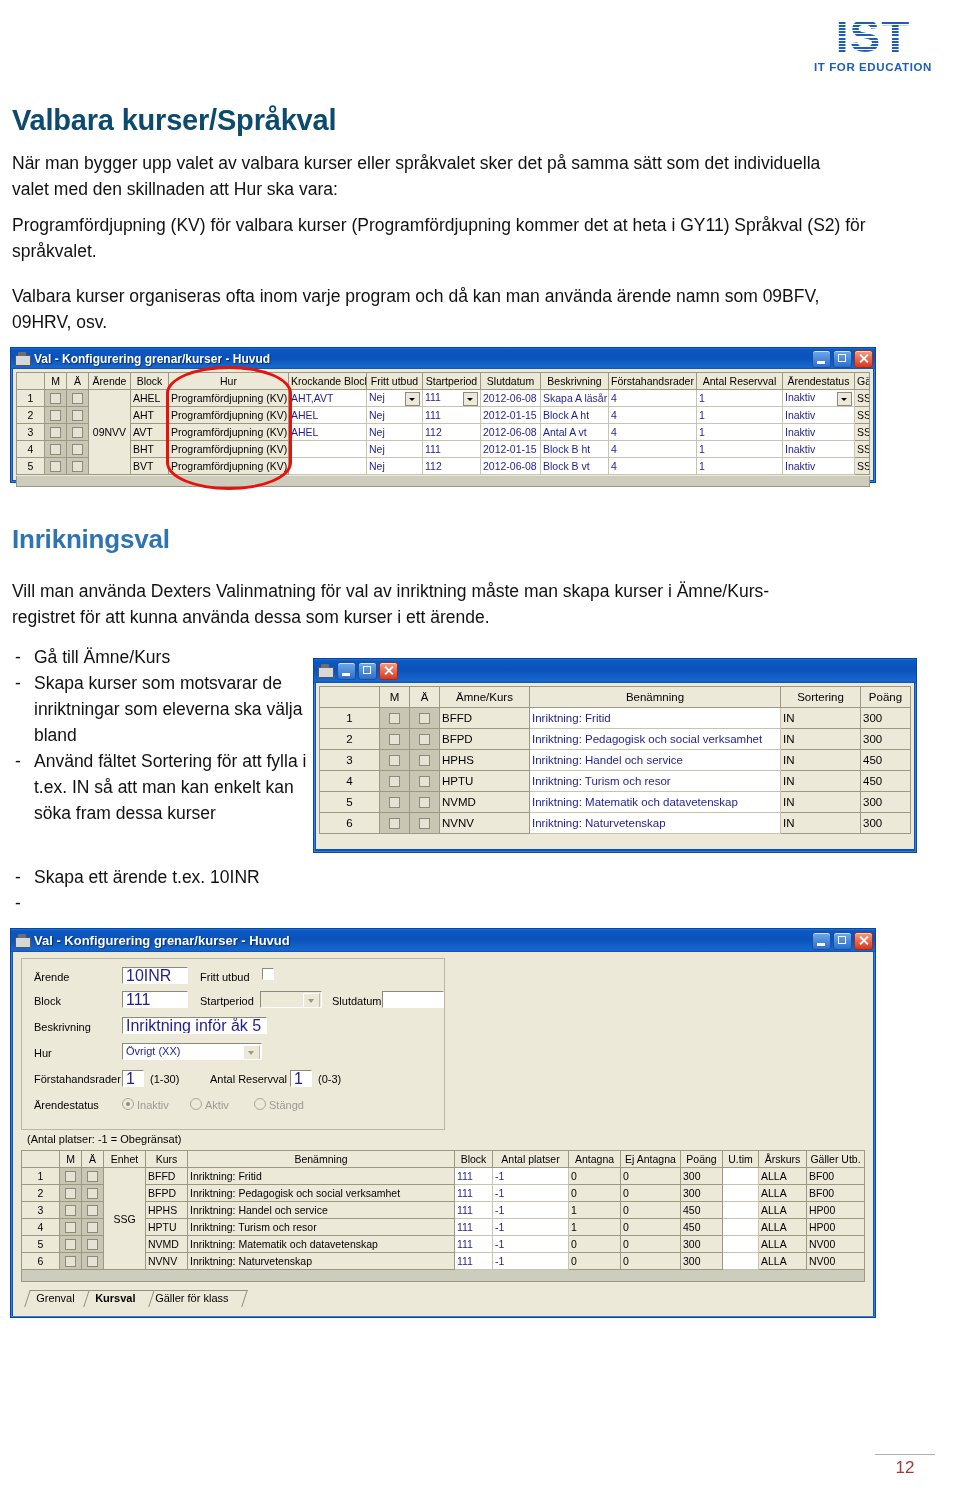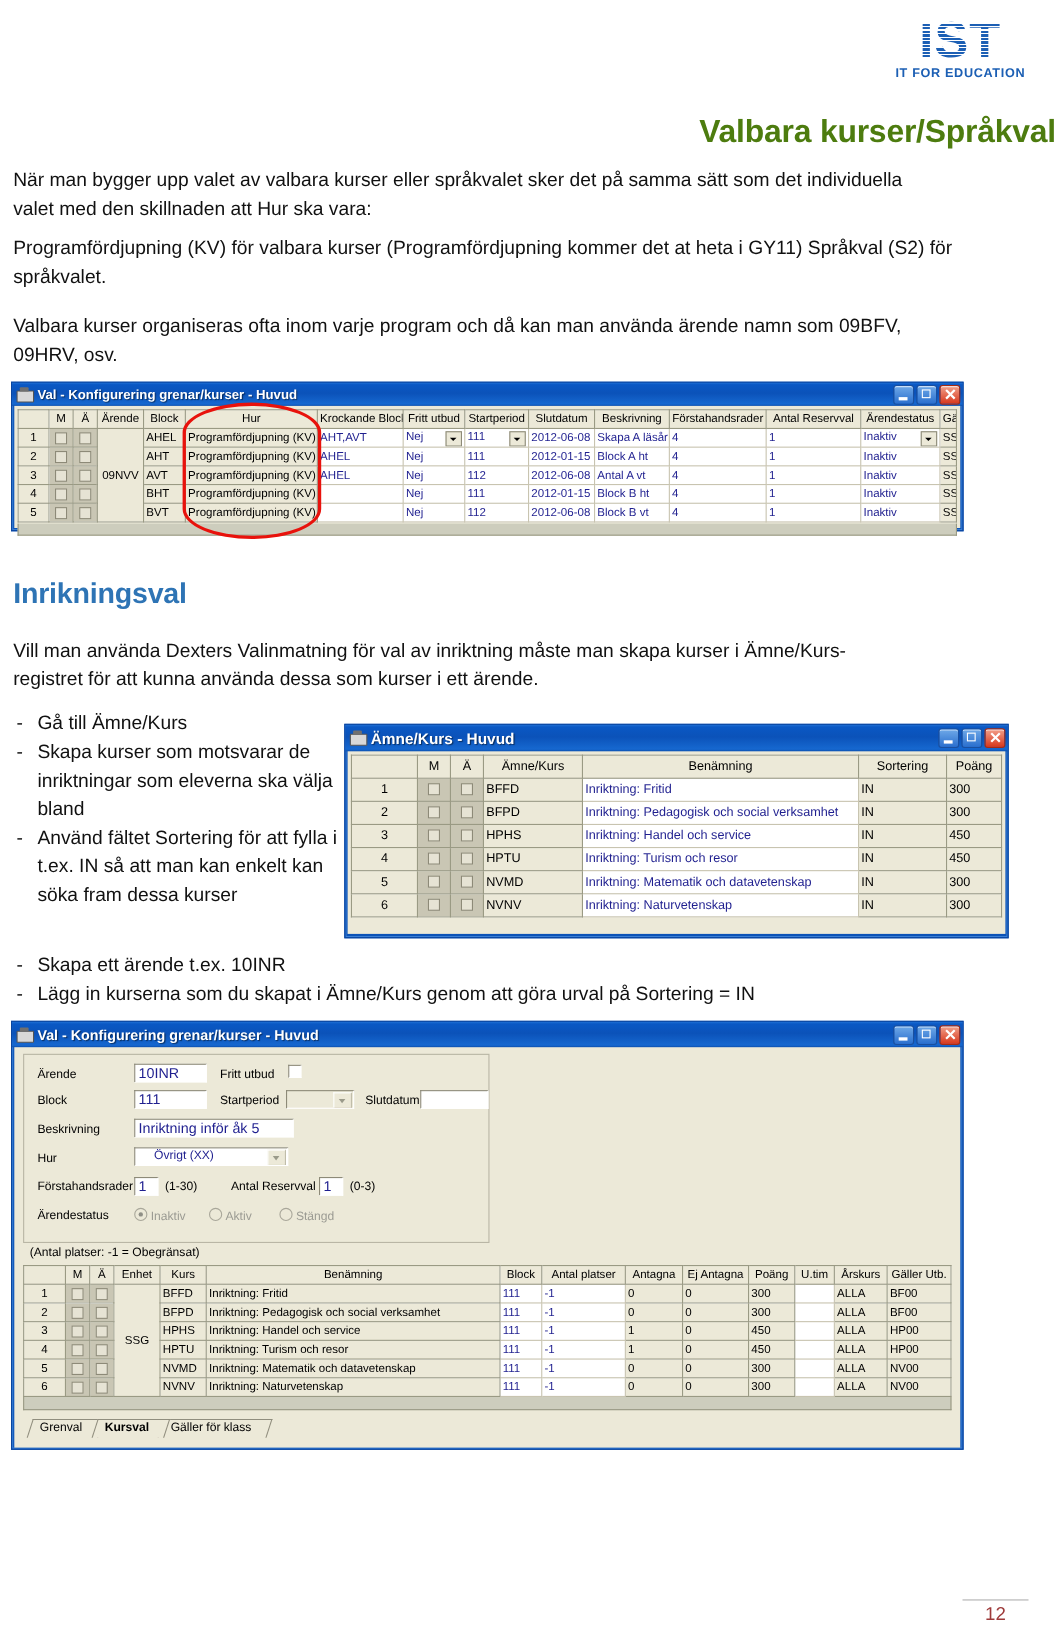--- a/index.html
+++ b/index.html
@@ -42,25 +42,24 @@
     font-weight: bold;
     color: #1c5fb4;
     letter-spacing: 0.6px;
     margin-top: 1px;
   }
 
   
   .doc { position: absolute; left: 12px; right: 0; }
   h1.title {
     font-size: 29px;
-    color: #4d7c0f;
+    color: #0c4a6e;
     font-weight: bold;
     margin: 0;
     letter-spacing: -0.2px;
-    text-align: right;
   }
   h2.title {
     font-size: 26px;
     color: #2E74B5;
     font-weight: bold;
     margin: 0;
     letter-spacing: -0.2px;
   }
   p.body {
     font-size: 17.5px;
@@ -243,37 +242,37 @@
     background: #ece9d8;
     box-sizing: border-box;
     position: relative;
   }
   .frow { position: absolute; font-size: 11px; color:#000; white-space: nowrap;}
   .inp {
     position: absolute;
     border: 1px solid #8d8a78;
     border-right-color: #fff; border-bottom-color: #fff;
     background: #fff;
-    font-size: 13px;
+    font-size: 16px;
     color: #1f1f8f;
     box-sizing: border-box;
     padding: 1px 3px;
     line-height: 13px;
     white-space: nowrap;
     overflow: hidden;
   }
   .sel {
     position: absolute;
     border: 1px solid #8d8a78;
     border-right-color: #fff; border-bottom-color:#fff;
     background: #fff;
     font-size: 11px;
     color: #1f1f8f;
     box-sizing: border-box;
-    padding: 1px 17px;
+    padding: 1px 3px;
     line-height: 13px;
     white-space: nowrap;
     overflow: hidden;
   }
   .sel .arrow {
     position:absolute; right:1px; top:1px;
     width: 15px; height: 13px;
     background: #ece9d8;
     border: 1px solid #c0bdaa;
     border-top-color:#fff; border-left-color:#fff;
@@ -511,27 +510,26 @@
 <h2 class="title doc" style="top:524px;">Inrikningsval</h2>
 <p class="body doc" style="top:578px; width:800px;">Vill man använda Dexters Valinmatning för val av inriktning måste man skapa kurser i Ämne/Kurs-registret för att kunna använda dessa som kurser i ett ärende.</p>
 
 <ul class="bullets doc" style="top:644px; width:300px;">
   <li><span class="dash">-</span><span>Gå till Ämne/Kurs</span></li>
   <li><span class="dash">-</span><span>Skapa kurser som motsvarar de inriktningar som eleverna ska välja bland</span></li>
   <li><span class="dash">-</span><span>Använd fältet Sortering för att fylla i t.ex. IN så att man kan enkelt kan söka fram dessa kurser</span></li>
 </ul>
 <ul class="bullets doc" style="top:864px; width:850px;">
   <li><span class="dash">-</span><span>Skapa ett ärende t.ex. 10INR</span></li>
-  <li><span class="dash">-</span><span>Lägg in kurserna som du skapat i Ämne/Kurs genom att göra urval på Sortering = IN</span></li>
+  <li><span class="dash">-</span></li>
 </ul>
 
 <div class="win" id="win2" style="left:313px; top:658px; width:604px; height:195px;">
   <div class="win-title" style="height:24px;">
     <span class="win-ico"></span>
-    <span class="win-title-text" style="font-size:14px;">Ämne/Kurs - Huvud</span>
     <span class="win-btns">
       <span class="wbtn min"></span>
       <span class="wbtn max"></span>
       <span class="wbtn close"></span>
     </span>
   </div>
   <div class="win-body" style="height:166px; padding:3px;">
     <table class="grid" style="font-size:11.5px;">
       <colgroup>
         <col style="width:60px">

